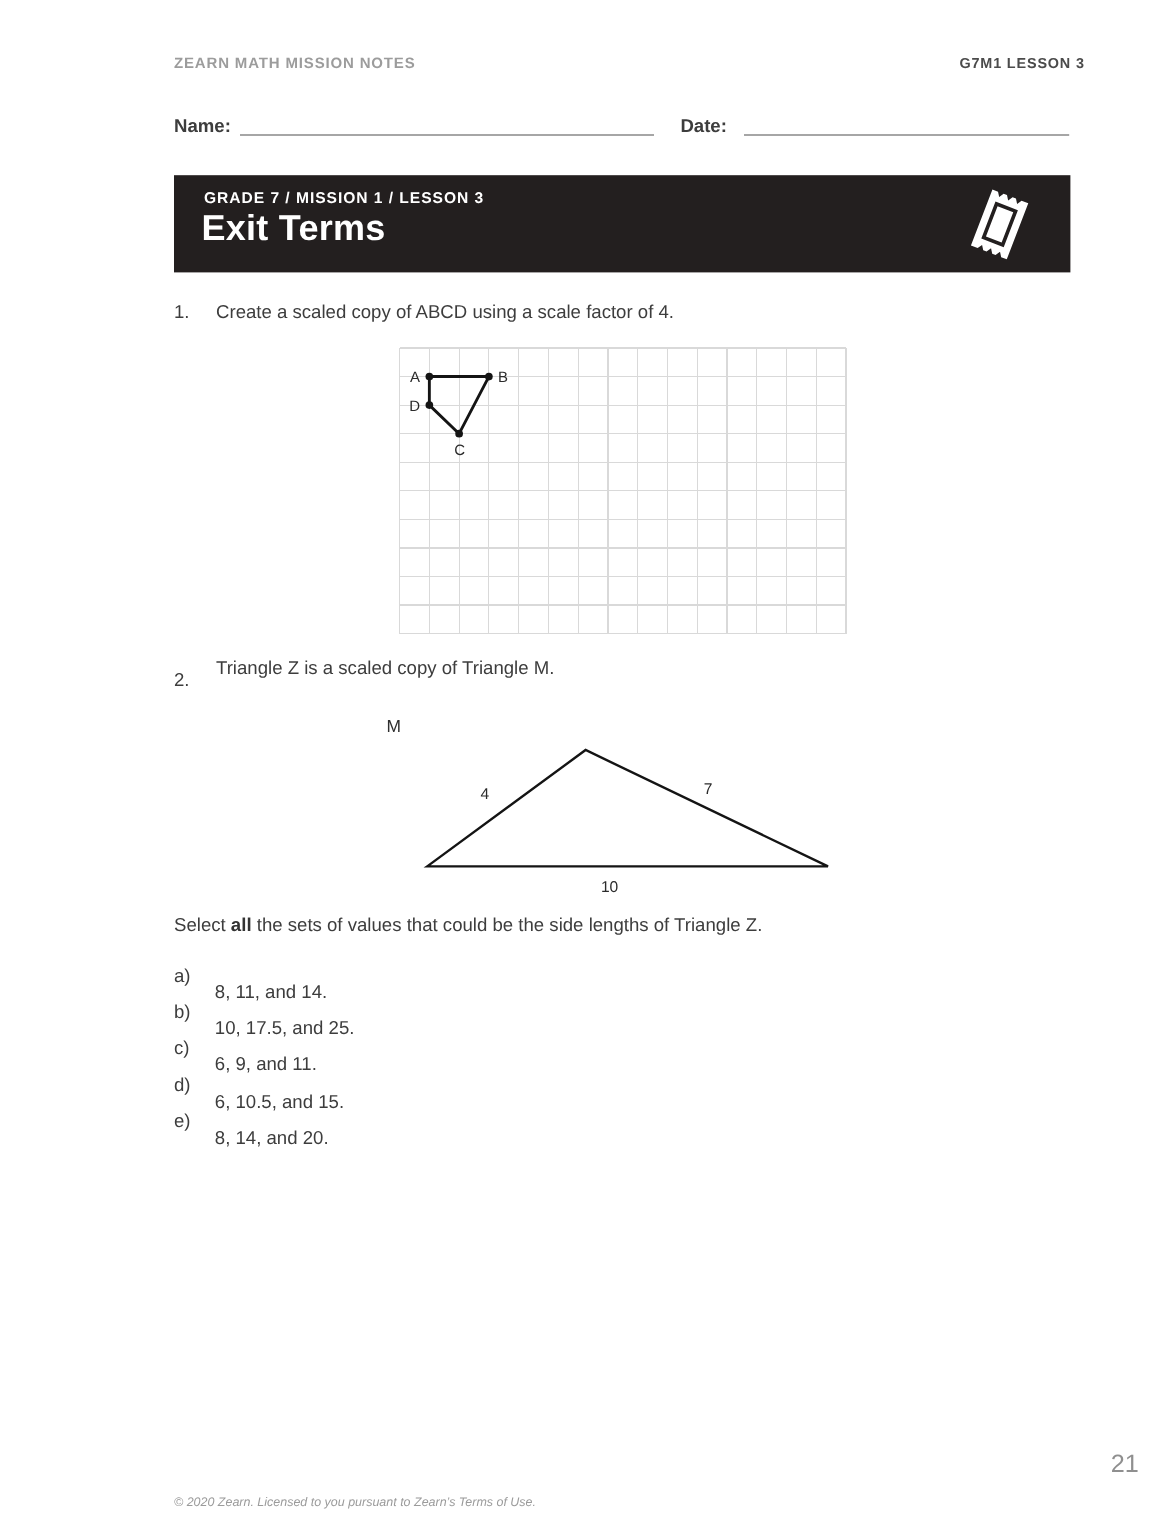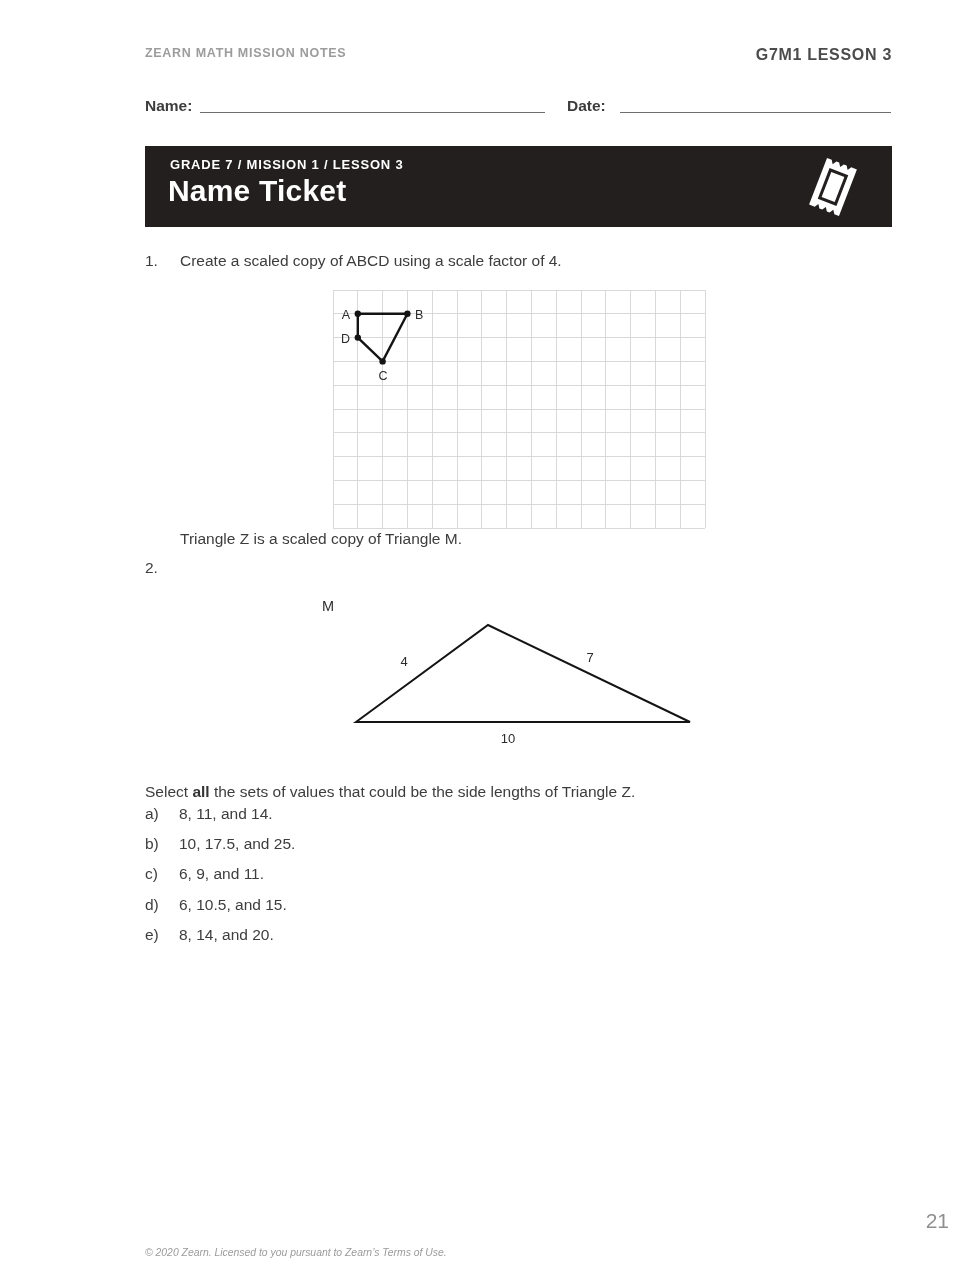--- a/index.html
+++ b/index.html
@@ -5,40 +5,40 @@
   html,body { margin:0; padding:0; background:#ffffff; }
   .page {
     position:relative; width:979px; height:1266px; background:#ffffff;
     font-family:"Liberation Sans","DejaVu Sans",sans-serif; color:#3f3f3f;
     overflow:hidden;
   }
   .abs { position:absolute; }
 
   
   .hdr-left  { left:145px; top:46px; font-size:12.5px; font-weight:600; letter-spacing:.7px; color:#9c9c9c; }
-  .hdr-right { top:46px; right:87px; font-size:16px; font-weight:700; letter-spacing:.7px; color:#4b4b4b; }
+  .hdr-right { top:46px; right:75px; font-size:12px; font-weight:700; letter-spacing:.7px; color:#4b4b4b; }
 
   
   .field-label { font-size:15.5px; color:#3d3d3d;font-weight:bold; }
   .write-line  { border-bottom:1.6px solid #6d6d6d; height:0; }
 
   
   .banner { left:145px; top:146px; width:747px; height:81px; background:#231f1f; }
   .banner-eyebrow { left:25px; top:11px; font-size:13px; font-weight:700; letter-spacing:.8px; color:#ffffff; }
   .banner-title   { left:23px; top:28px; font-size:30px; font-weight:700; color:#ffffff; letter-spacing:.2px; }
   .ticket-wrap { left:660px; top:8px; width:56px; height:66px; }
 
   
   .q-number { font-size:15.5px; color:#3d3d3d; }
   .q-text   { font-size:15.5px; color:#3d3d3d; }
-  .select-line { left:145px; top:763px; font-size:15.5px; color:#3d3d3d;margin-top:20px; }
+  .select-line { left:145px; top:763px; font-size:15.5px; color:#3d3d3d; }
   .select-line b { color:#333; }
 
   .opt-letter { left:145px; font-size:15.5px; color:#3d3d3d; }
-  .opt-text   { left:179px; font-size:15.5px; color:#3d3d3d; }
+  .opt-text   { left:179px; font-size:15.5px; color:#3d3d3d;margin-top:14px; }
 
   
   .grid-svg { left:333px; top:290px; overflow:visible; }
   .grid-svg line { stroke:#d9d9d9; stroke-width:1; shape-rendering:crispEdges; }
   .fig-label { font-size:12.5px; fill:#2b2b2b; font-family:"Liberation Sans","DejaVu Sans",sans-serif; }
   .tri-svg { left:340px; top:613px; overflow:visible; }
   .tri-label { font-size:13px; fill:#2b2b2b; font-family:"Liberation Sans","DejaVu Sans",sans-serif; }
   .m-label { left:322px; top:598px; font-size:14.5px; color:#2f2f2f; }
 
   
@@ -53,21 +53,21 @@
   <div class="abs hdr-left">ZEARN MATH MISSION NOTES</div>
   <div class="abs hdr-right">G7M1 LESSON 3</div>
 
   <span class="abs field-label" style="left:145px; top:97px;">Name:</span>
   <div class="abs write-line" style="left:200px; top:112px; width:345px;"></div>
   <span class="abs field-label" style="left:567px; top:97px;text-align:center;">Date:</span>
   <div class="abs write-line" style="left:620px; top:112px; width:271px;"></div>
 
   <div class="abs banner">
     <div class="abs banner-eyebrow">GRADE 7 / MISSION 1 / LESSON 3</div>
-    <div class="abs banner-title">Name Ticket</div>
+    <div class="abs banner-title">Exit Terms</div>
     <div class="abs ticket-wrap">
       <svg width="56" height="66" viewBox="-12 -8 56 66">
         <g transform="rotate(21 16 25)">
           <path d="M0,0 H5 L7.5,3.8 L10,0 H13 L15.5,3.8 L18,0 H21 L23.5,3.8 L26,0 H32 V50 H27 L24.5,46.2 L22,50 H19 L16.5,46.2 L14,50 H11 L8.5,46.2 L6,50 H0 Z" fill="#ffffff"></path>
           <rect x="7.5" y="10" width="17" height="30" fill="none" stroke="#231f1f" stroke-width="3"></rect>
         </g>
       </svg>
     </div>
   </div>
 
@@ -109,21 +109,21 @@
     <circle cx="74.4" cy="23.8" r="3.2" fill="#141414"></circle>
     <circle cx="49.6" cy="71.4" r="3.2" fill="#141414"></circle>
     <circle cx="24.8" cy="47.6" r="3.2" fill="#141414"></circle>
     <text class="fig-label" x="17" y="28.5" text-anchor="end">A</text>
     <text class="fig-label" x="82" y="28.5" text-anchor="start">B</text>
     <text class="fig-label" x="50" y="89.5" text-anchor="middle">C</text>
     <text class="fig-label" x="17" y="52.5" text-anchor="end">D</text>
   </svg>
 
   <span class="abs q-number" style="left:145px; top:559px;">2.</span>
-  <span class="abs q-text" style="left:180px; top:530px;text-align:center;">Triangle Z is a scaled copy of Triangle M.</span>
+  <span class="abs q-text" style="left:180px; top:549px;text-align:center;">Triangle Z is a scaled copy of Triangle M.</span>
 
   <span class="abs m-label">M</span>
 
   <svg class="abs tri-svg" width="370" height="145">
     <polygon points="16,109 148,12 350,109" fill="none" stroke="#141414" stroke-width="2" stroke-linejoin="miter"></polygon>
     <text class="tri-label" x="64" y="53" text-anchor="middle">4</text>
     <text class="tri-label" x="250" y="49" text-anchor="middle">7</text>
     <text class="tri-label" x="168" y="130" text-anchor="middle">10</text>
   </svg>
 

